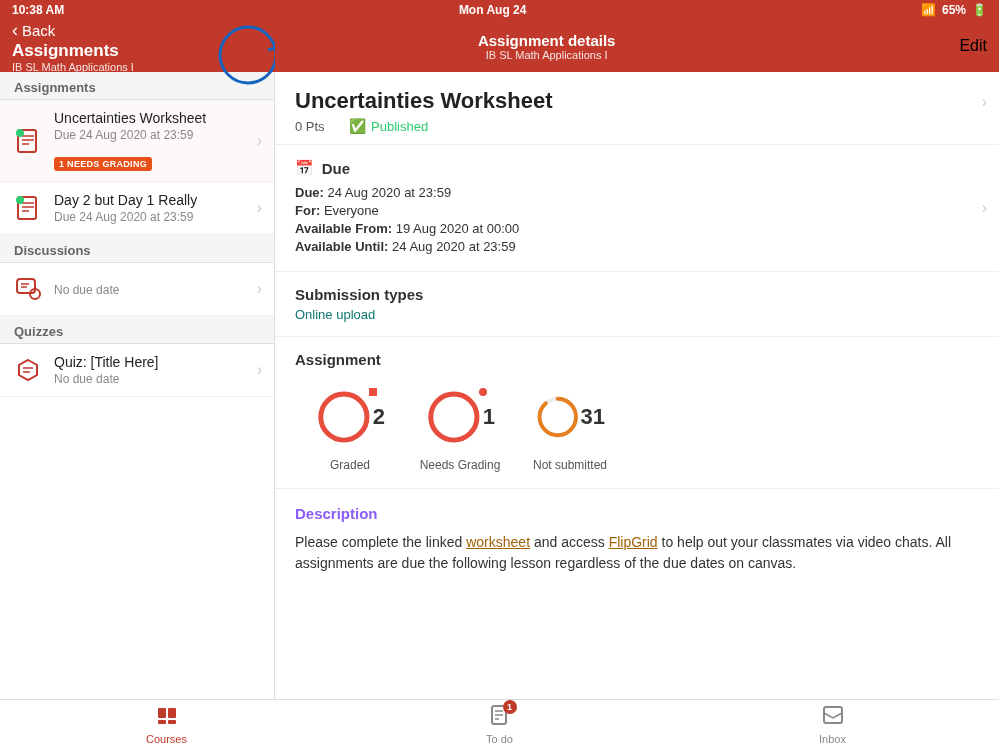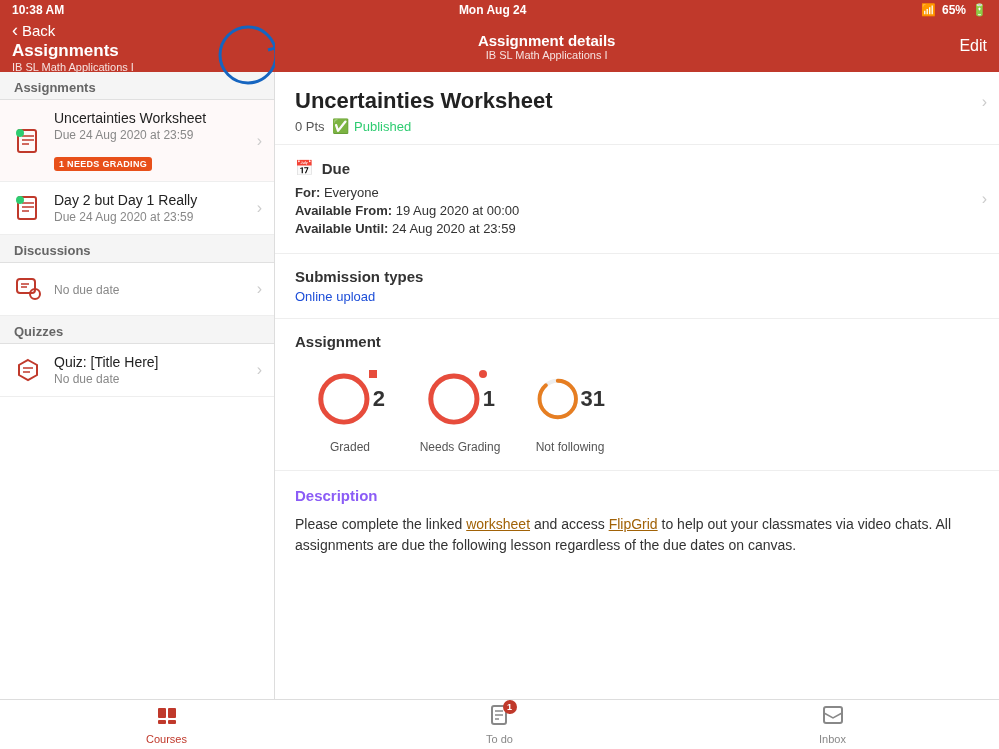--- a/index.html
+++ b/index.html
@@ -30,21 +30,21 @@
     }
     .header-left { display: flex; flex-direction: column; }
     .header-back { display: flex; align-items: center; gap: 4px; color: white; font-size: 15px; }
     .header-back-arrow { font-size: 18px; }
     .header-title { color: white; font-size: 17px; font-weight: 700; }
     .header-subtitle { color: rgba(255,255,255,0.85); font-size: 11px; }
     .header-center { display: flex; flex-direction: column; align-items: center; }
     .header-center-title { color: white; font-size: 15px; font-weight: 600; }
     .header-center-subtitle { color: rgba(255,255,255,0.85); font-size: 11px; }
     .header-right { display: flex; align-items: center; }
-    .edit-btn { color: #ffffff; font-size: 16px; font-weight: 400; background: none; border: none; cursor: pointer; }
+    .edit-btn { color: #000000; font-size: 16px; font-weight: 400; background: none; border: none; cursor: pointer; }
 
     
     .main-layout {
       display: flex;
       height: calc(749px - 20px - 52px - 50px);
     }
 
     
     .sidebar {
       width: 275px;
@@ -102,21 +102,21 @@
       overflow-y: auto;
       padding: 0;
       position: relative;
     }
 
     .content-header {
       padding: 16px 20px 10px;
       border-bottom: 1px solid #eee;
     }
     .assignment-title { font-size: 22px; font-weight: 600; color: #222; }
-    .assignment-pts-row { display: flex; align-items: center; gap: 8px; margin-top: 4px; }
+    .assignment-pts-row { display: flex; align-items: center; gap: 25px; margin-top: 4px; }
     .pts-text { font-size: 13px; color: #555; }
     .published-badge { display: flex; align-items: center; gap: 4px; color: #2ecc71; font-size: 13px; font-weight: 500; }
     .published-icon { color: #2ecc71; font-size: 14px; }
 
     .content-section {
       padding: 14px 20px;
       border-bottom: 1px solid #eee;
       position: relative;
     }
     .section-header-row { display: flex; align-items: center; gap: 8px; margin-bottom: 8px; }
@@ -351,34 +351,37 @@
         </div>
       </div>
     </div>
 
     <div class="content-section">
       <div class="section-header-row">
         <span class="section-icon">📅</span>
         <span class="section-title">Due</span>
       </div>
       <div class="due-info-line">
+        <span class="label">Due: </span><span>24 Aug 2020 at 23:59</span>
+      </div>
+      <div class="due-info-line">
         <span class="label">For: </span><span>Everyone</span>
       </div>
       <div class="due-info-line">
         <span class="label">Available From: </span><span>19 Aug 2020 at 00:00</span>
       </div>
       <div class="due-info-line">
         <span class="label">Available Until: </span><span>24 Aug 2020 at 23:59</span>
       </div>
       <span class="content-chevron">›</span>
     </div>
 
     <div class="content-section">
       <div class="section-title">Submission types</div>
-      <div style="font-size:13px; color:#1d4ed8; margin-top:4px;">Online upload</div>
+      <div style="font-size:13px; color:#0f766e; margin-top:4px;">Online upload</div>
     </div>
 
     <div class="submissions-section">
       <div class="submissions-title">Assignment</div>
       <div class="submissions-circles">
 
         <div class="submission-circle-item">
           <div class="circle-container">
             <svg class="svg-circle" width="70" height="70" viewBox="0 0 70 70">
               <circle cx="35" cy="35" r="28" fill="none" stroke="#eee" stroke-width="6"></circle>
@@ -405,21 +408,21 @@
 
         <div class="submission-circle-item">
           <div class="circle-container">
             <svg class="svg-circle" width="70" height="70" viewBox="0 0 70 70">
               <circle cx="35" cy="35" r="28" fill="none" stroke="#eee" stroke-width="6"></circle>
 
               <circle cx="35" cy="35" r="28" fill="none" stroke="#e67e22" stroke-width="6" stroke-dasharray="155 20.9" stroke-dashoffset="0" stroke-linecap="round"></circle>
             </svg>
             <span class="circle-number">31</span>
           </div>
-          <span class="circle-label">Not following</span>
+          <span class="circle-label">Not submitted</span>
         </div>
       </div>
       <span class="content-chevron" style="top:30px;">›</span>
     </div>
 
     <div class="description-section">
       <div class="description-title">Description</div>
       <div class="description-text">
         <span>Please complete the linked </span><a href="#">worksheet</a><span> and access </span><a href="#">FlipGrid</a><span> to help out your classmates via video chats.  All assignments are due the following lesson regardless of the due dates on canvas.</span>
       </div>

